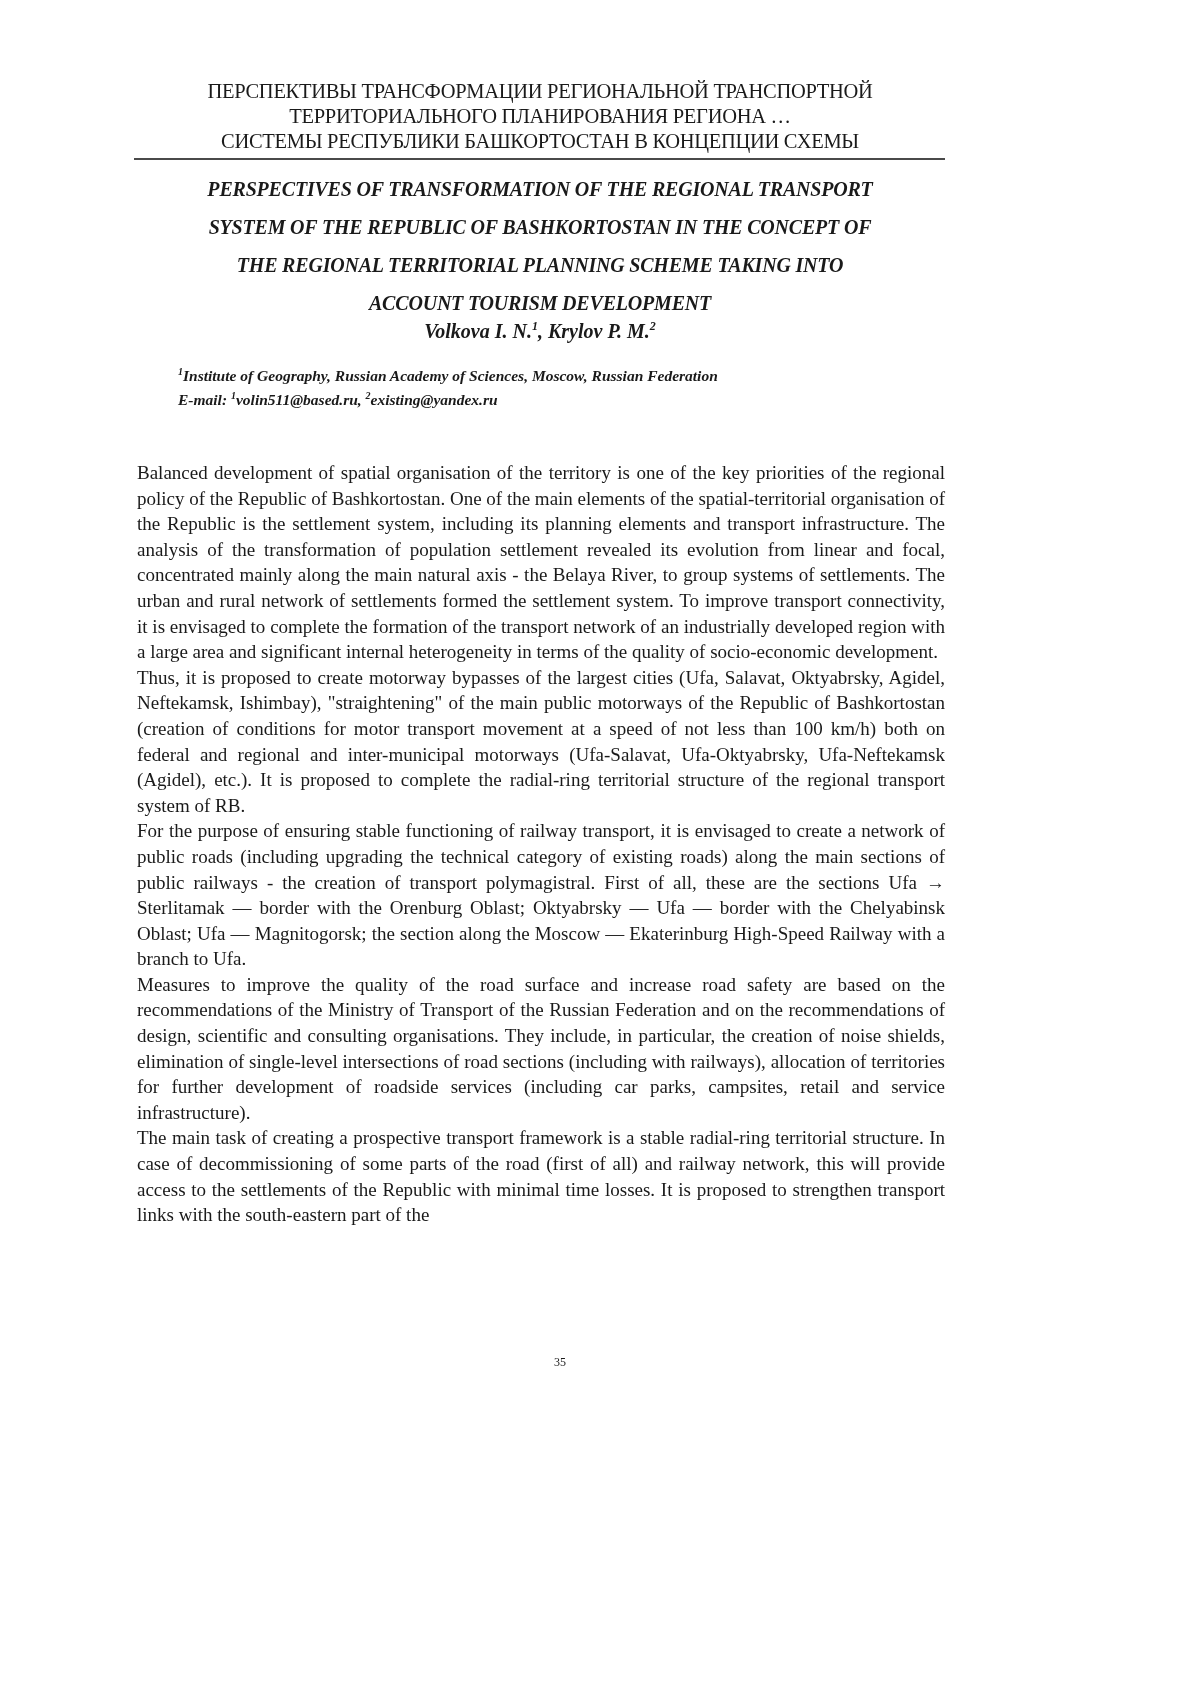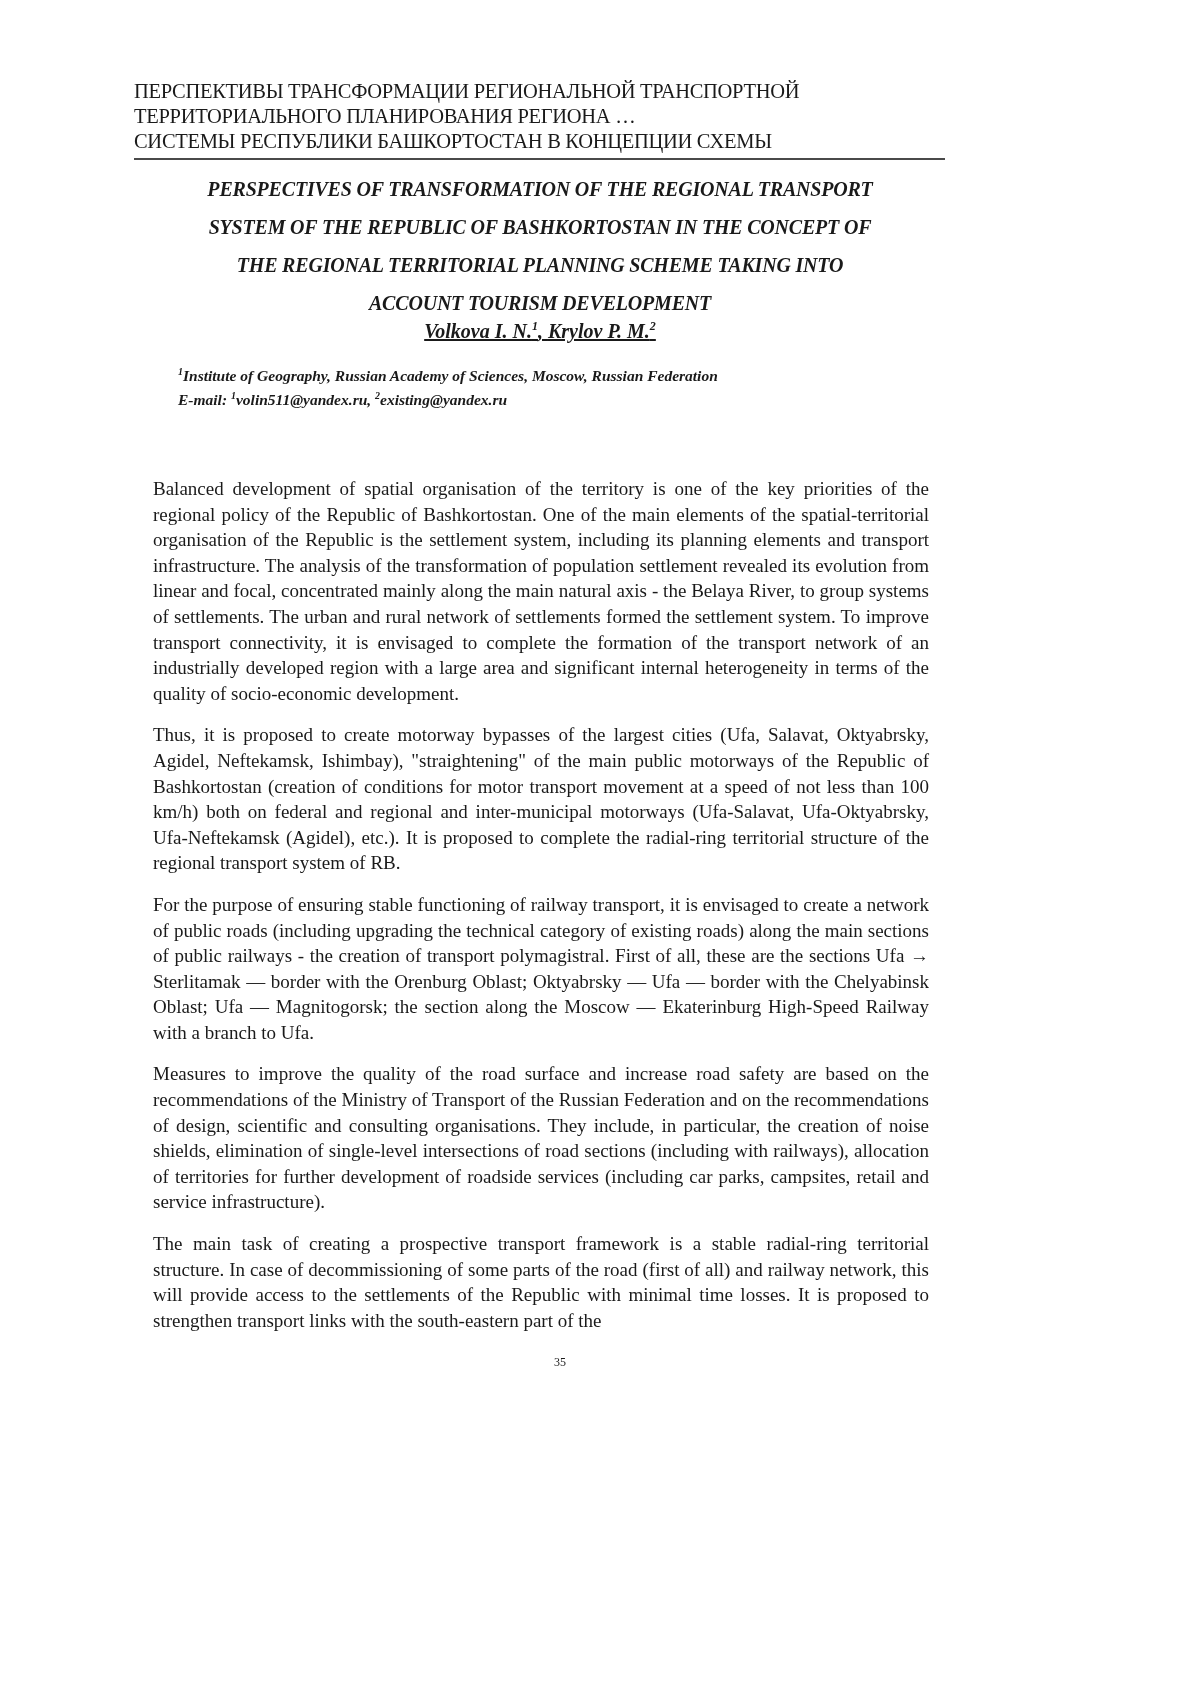--- a/index.html
+++ b/index.html
@@ -18,20 +18,21 @@
     .page {
       position: absolute;
       left: 0; top: 0;
       width: 1200px; height: 1697px;
     }
     .running-header {
       position: absolute;
       left: 134px;
       width: 812px;
       top: 79px;
+      text-align: center;
       font-size: 20.5px;
       line-height: 25px;
       letter-spacing: -0.3px;
     }
     .running-header div { white-space: nowrap; }
     .header-rule {
       position: absolute;
       left: 134px;
       width: 811px;
       top: 158px;
@@ -53,21 +54,20 @@
     .authors {
       position: absolute;
       left: 134px;
       width: 812px;
       top: 318px;
       text-align: center;
       font-style: italic;
       font-weight: bold;
       font-size: 20px;
       line-height: 26px;
-      text-decoration: underline;
     }
     .authors sup { font-size: 12px; vertical-align: 8px; line-height: 0; }
     .affils {
       position: absolute;
       left: 178px;
       top: 364px;
       width: 760px;
       font-style: italic;
       font-weight: bold;
       font-size: 15.5px;
@@ -78,21 +78,21 @@
     .body-text {
       position: absolute;
       left: 137px;
       top: 460px;
       width: 808px;
       font-size: 19px;
       line-height: 25.6px;
       text-align: justify;
     }
     .body-text p {
-      margin: 16px;
+      margin: 0;
       text-align: justify;
     }
     .page-number {
       position: absolute;
       left: 500px;
       width: 120px;
       top: 1350px;
       text-align: center;
       font-size: 12px;
       line-height: 24px;
@@ -117,21 +117,21 @@
     <div>THE REGIONAL TERRITORIAL PLANNING SCHEME TAKING INTO</div>
     <div>ACCOUNT TOURISM DEVELOPMENT</div>
   </div>
 
   <div class="authors">
     <span>Volkova I. N.</span><sup>1</sup><span>, </span><span>Krylov P. M.</span><sup>2</sup>
   </div>
 
   <div class="affils">
     <div><sup>1</sup><span>Institute of Geography, Russian Academy of Sciences, Moscow, Russian Federation</span></div>
-    <div><span>E-mail: </span><sup>1</sup><span>volin511@yandex.ru</span><span>, </span><sup>2</sup><span>existing@yandex.ru</span></div>
+    <div><span>E-mail: </span><sup>1</sup><span>volin511@based.ru</span><span>, </span><sup>2</sup><span>existing@yandex.ru</span></div>
   </div>
 
   <div class="body-text">
     <p>Balanced development of spatial organisation of the territory is one of the key priorities of the regional policy of the Republic of Bashkortostan. One of the main elements of the spatial-territorial organisation of the Republic is the settlement system, including its planning elements and transport infrastructure. The analysis of the transformation of population settlement revealed its evolution from linear and focal, concentrated mainly along the main natural axis - the Belaya River, to group systems of settlements. The urban and rural network of settlements formed the settlement system. To improve transport connectivity, it is envisaged to complete the formation of the transport network of an industrially developed region with a large area and significant internal heterogeneity in terms of the quality of socio-economic development.</p>
     <p>Thus, it is proposed to create motorway bypasses of the largest cities (Ufa, Salavat, Oktyabrsky, Agidel, Neftekamsk, Ishimbay), "straightening" of the main public motorways of the Republic of Bashkortostan (creation of conditions for motor transport movement at a speed of not less than 100 km/h) both on federal and regional and inter-municipal motorways (Ufa-Salavat, Ufa-Oktyabrsky, Ufa-Neftekamsk (Agidel), etc.). It is proposed to complete the radial-ring territorial structure of the regional transport system of RB.</p>
     <p>For the purpose of ensuring stable functioning of railway transport, it is envisaged to create a network of public roads (including upgrading the technical category of existing roads) along the main sections of public railways - the creation of transport polymagistral. First of all, these are the sections Ufa → Sterlitamak — border with the Orenburg Oblast; Oktyabrsky — Ufa — border with the Chelyabinsk Oblast; Ufa — Magnitogorsk; the section along the Moscow — Ekaterinburg High-Speed Railway with a branch to Ufa.</p>
     <p>Measures to improve the quality of the road surface and increase road safety are based on the recommendations of the Ministry of Transport of the Russian Federation and on the recommendations of design, scientific and consulting organisations. They include, in particular, the creation of noise shields, elimination of single-level intersections of road sections (including with railways), allocation of territories for further development of roadside services (including car parks, campsites, retail and service infrastructure).</p>
     <p>The main task of creating a prospective transport framework is a stable radial-ring territorial structure. In case of decommissioning of some parts of the road (first of all) and railway network, this will provide access to the settlements of the Republic with minimal time losses. It is proposed to strengthen transport links with the south-eastern part of the</p>
   </div>
 

